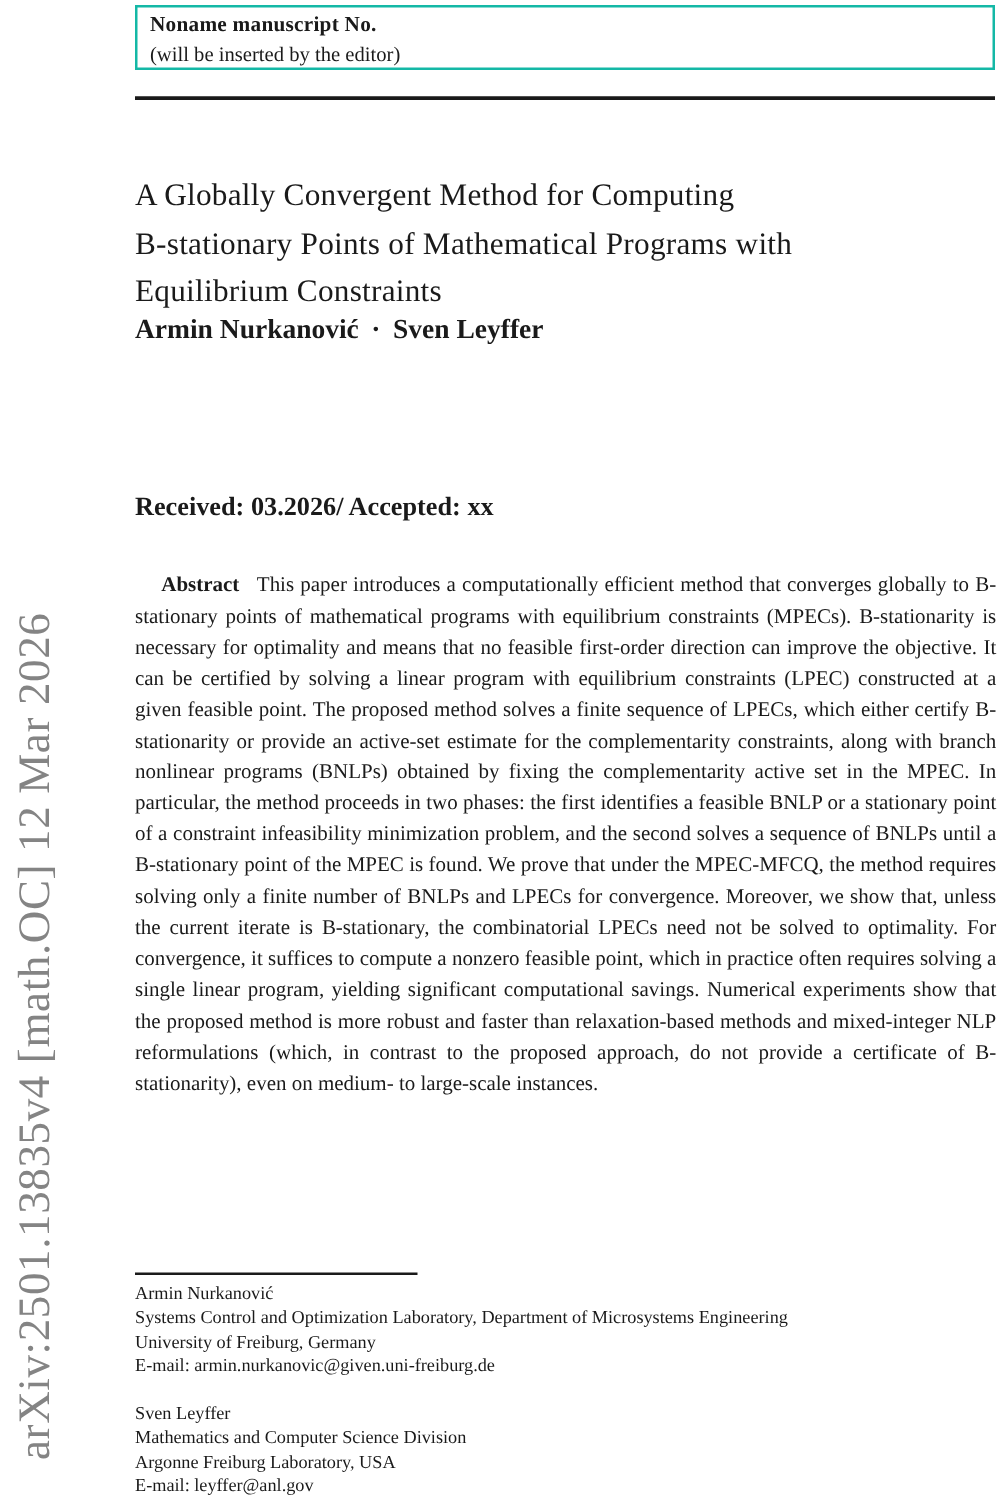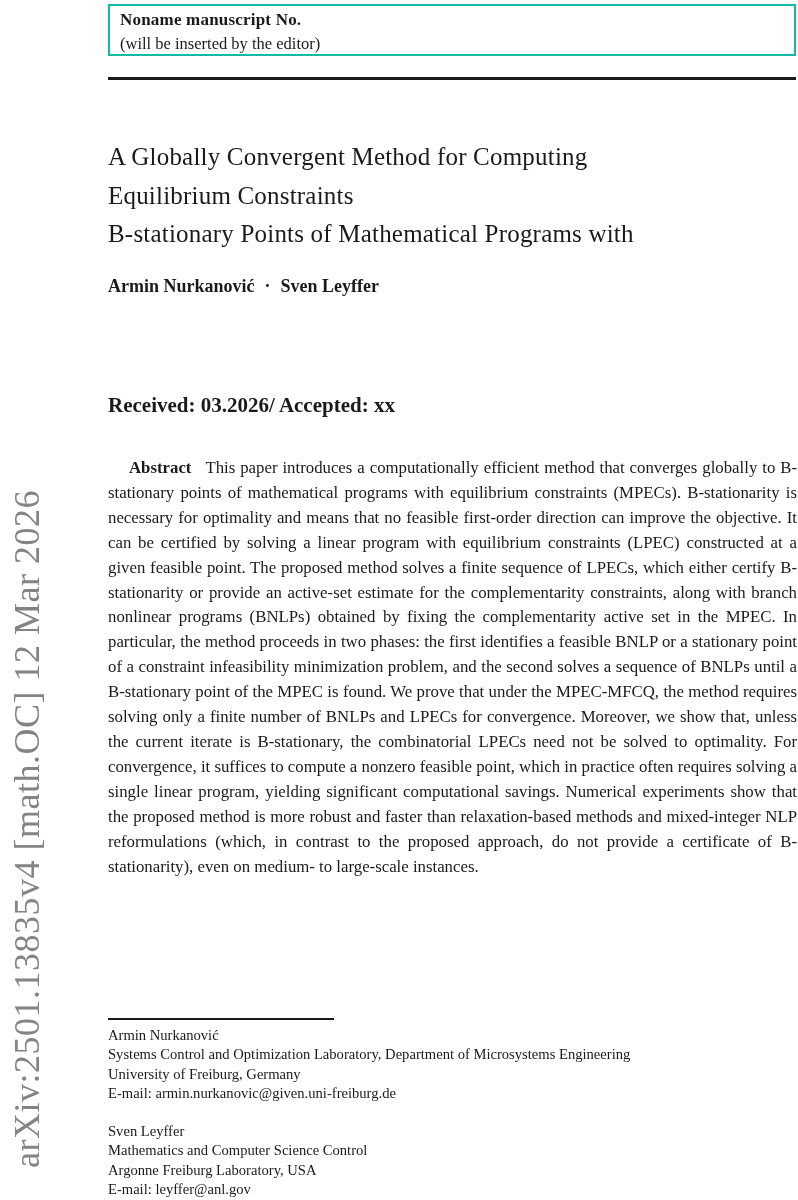--- a/index.html
+++ b/index.html
@@ -50,24 +50,24 @@
     width: 690px;
     font-weight: normal;
     font-size: 25px;
     line-height: 38.5px;
     letter-spacing: 0.2px;
   }
 
   
   .authors {
     position: absolute;
-    top: 276px; left: 108px;
+    top: 250px; left: 108px;
     width: 690px;
     font-weight: bold;
-    font-size: 18px;
+    font-size: 22px;
   }
   .authors .sep {
     display: inline-block;
     margin: 0 10px;
     font-weight: bold;
   }
 
   
   .received {
     position: absolute;
@@ -129,22 +129,22 @@
 
 <div class="manuscript-box">
   <div class="line1">Noname manuscript No.</div>
   <div class="line2">(will be inserted by the editor)</div>
 </div>
 
 <div class="rule-thick"></div>
 
 <h1 class="paper-title" style="margin:0;">
   <span style="display:block;">A Globally Convergent Method for Computing</span>
+  <span style="display:block;">B-stationary Points of Mathematical Programs with</span>
   <span style="display:block;">Equilibrium Constraints</span>
-  <span style="display:block;">B-stationary Points of Mathematical Programs with</span>
 </h1>
 
 <div class="authors">
   <span>Armin Nurkanović</span><span class="sep">·</span><span>Sven Leyffer</span>
 </div>
 
 <div class="received">Received: 03.2026/ Accepted: xx</div>
 
 <div class="abstract">
   <span class="abstract-label">Abstract</span><span>This paper introduces a computationally efficient method that converges globally to B-stationary points of mathematical programs with equilibrium constraints (MPECs). B-stationarity is necessary for optimality and means that no feasible first-order direction can improve the objective. It can be certified by solving a linear program with equilibrium constraints (LPEC) constructed at a given feasible point. The proposed method solves a finite sequence of LPECs, which either certify B-stationarity or provide an active-set estimate for the complementarity constraints, along with branch nonlinear programs (BNLPs) obtained by fixing the complementarity active set in the MPEC. In particular, the method proceeds in two phases: the first identifies a feasible BNLP or a stationary point of a constraint infeasibility minimization problem, and the second solves a sequence of BNLPs until a B-stationary point of the MPEC is found. We prove that under the MPEC-MFCQ, the method requires solving only a finite number of BNLPs and LPECs for convergence. Moreover, we show that, unless the current iterate is B-stationary, the combinatorial LPECs need not be solved to optimality. For convergence, it suffices to compute a nonzero feasible point, which in practice often requires solving a single linear program, yielding significant computational savings. Numerical experiments show that the proposed method is more robust and faster than relaxation-based methods and mixed-integer NLP reformulations (which, in contrast to the proposed approach, do not provide a certificate of B-stationarity), even on medium- to large-scale instances.</span>
@@ -154,16 +154,16 @@
 
 <div class="footnote-block first">
   <div>Armin Nurkanović</div>
   <div>Systems Control and Optimization Laboratory, Department of Microsystems Engineering</div>
   <div>University of Freiburg, Germany</div>
   <div>E-mail: armin.nurkanovic@given.uni-freiburg.de</div>
 </div>
 
 <div class="footnote-block second">
   <div>Sven Leyffer</div>
-  <div>Mathematics and Computer Science Control</div>
+  <div>Mathematics and Computer Science Division</div>
   <div>Argonne Freiburg Laboratory, USA</div>
   <div>E-mail: leyffer@anl.gov</div>
 </div>
 
 </body></html>

